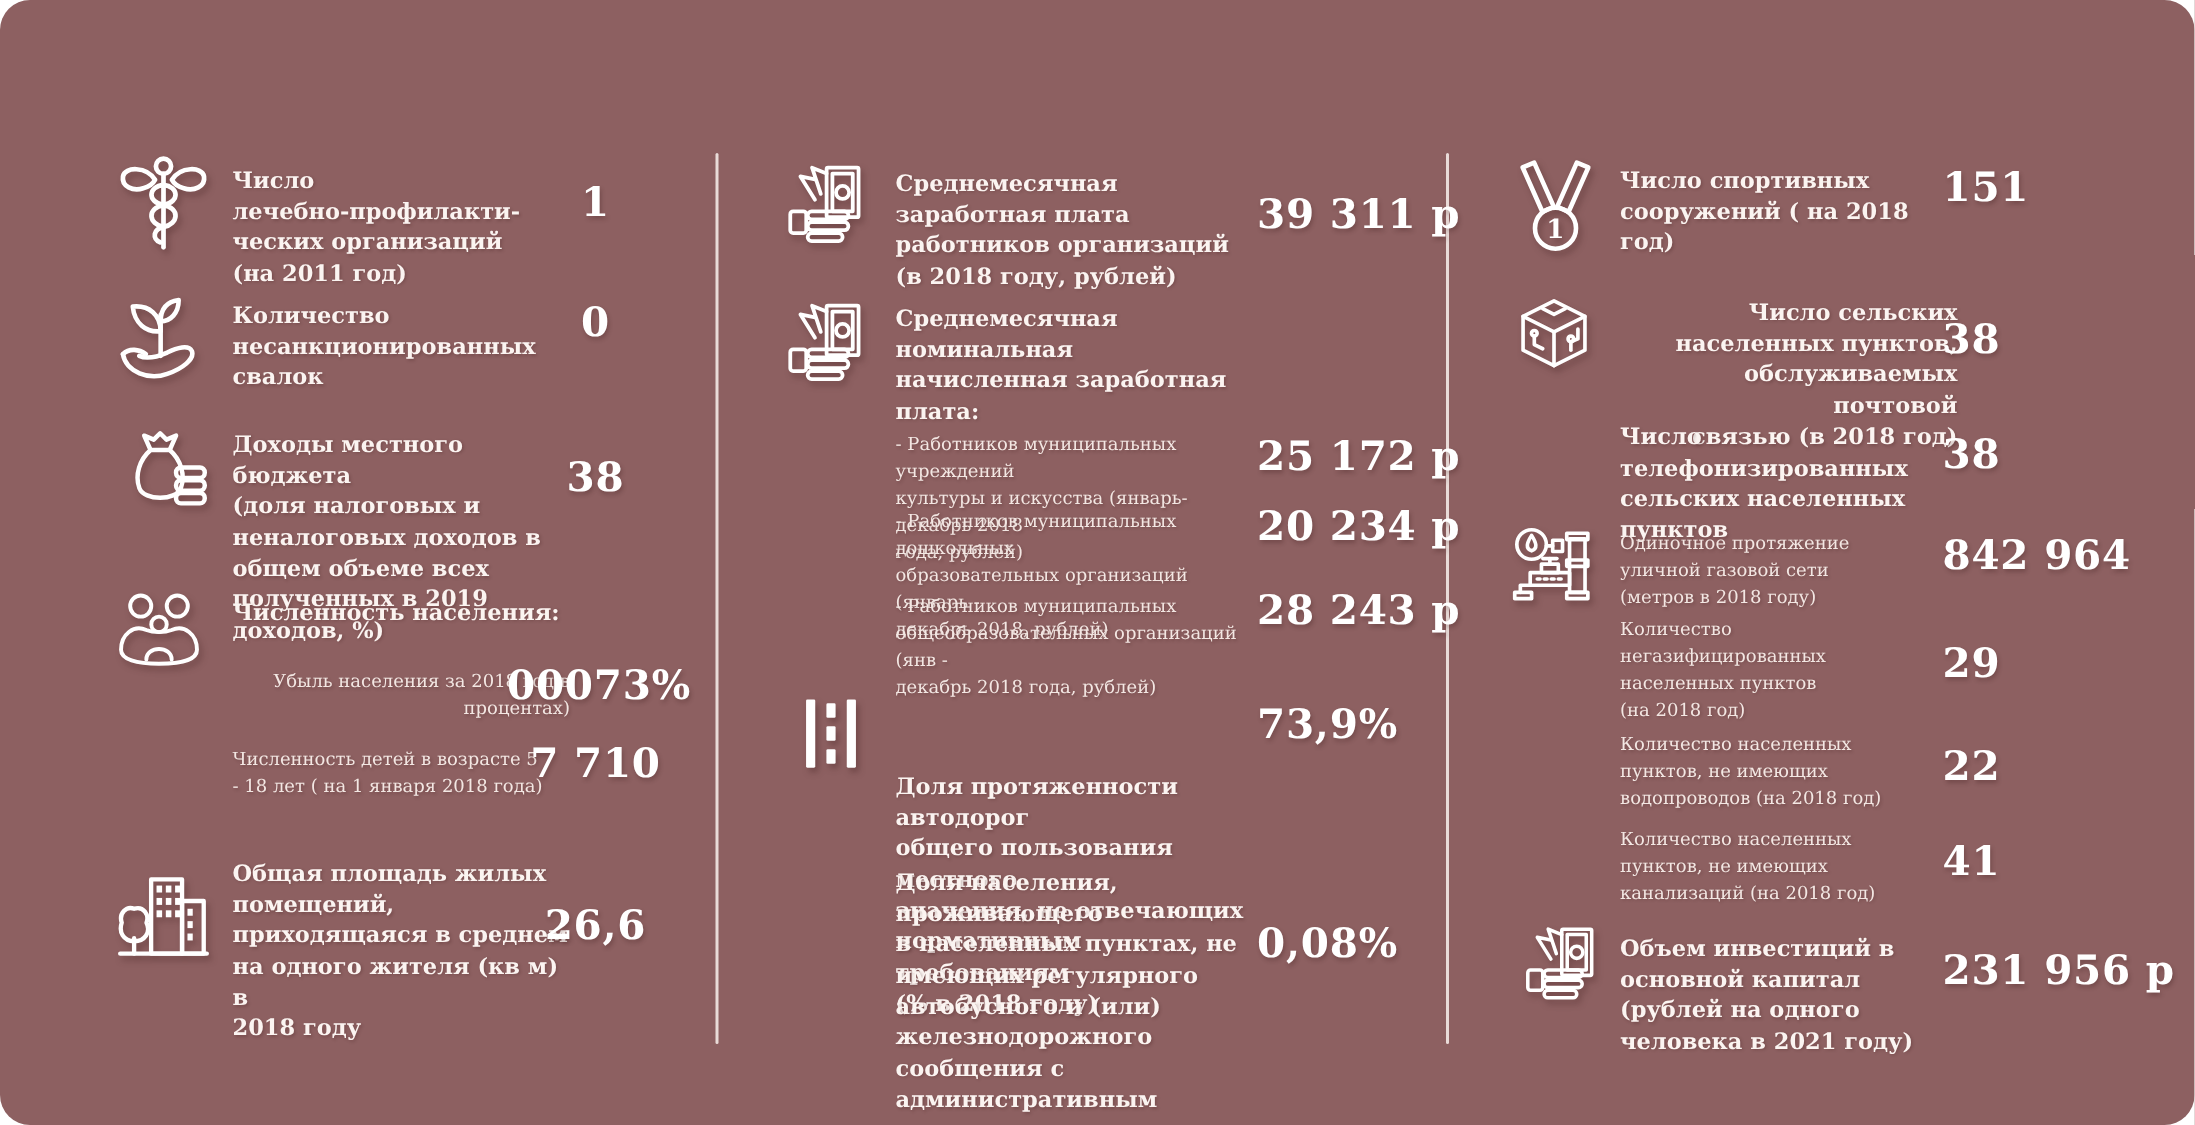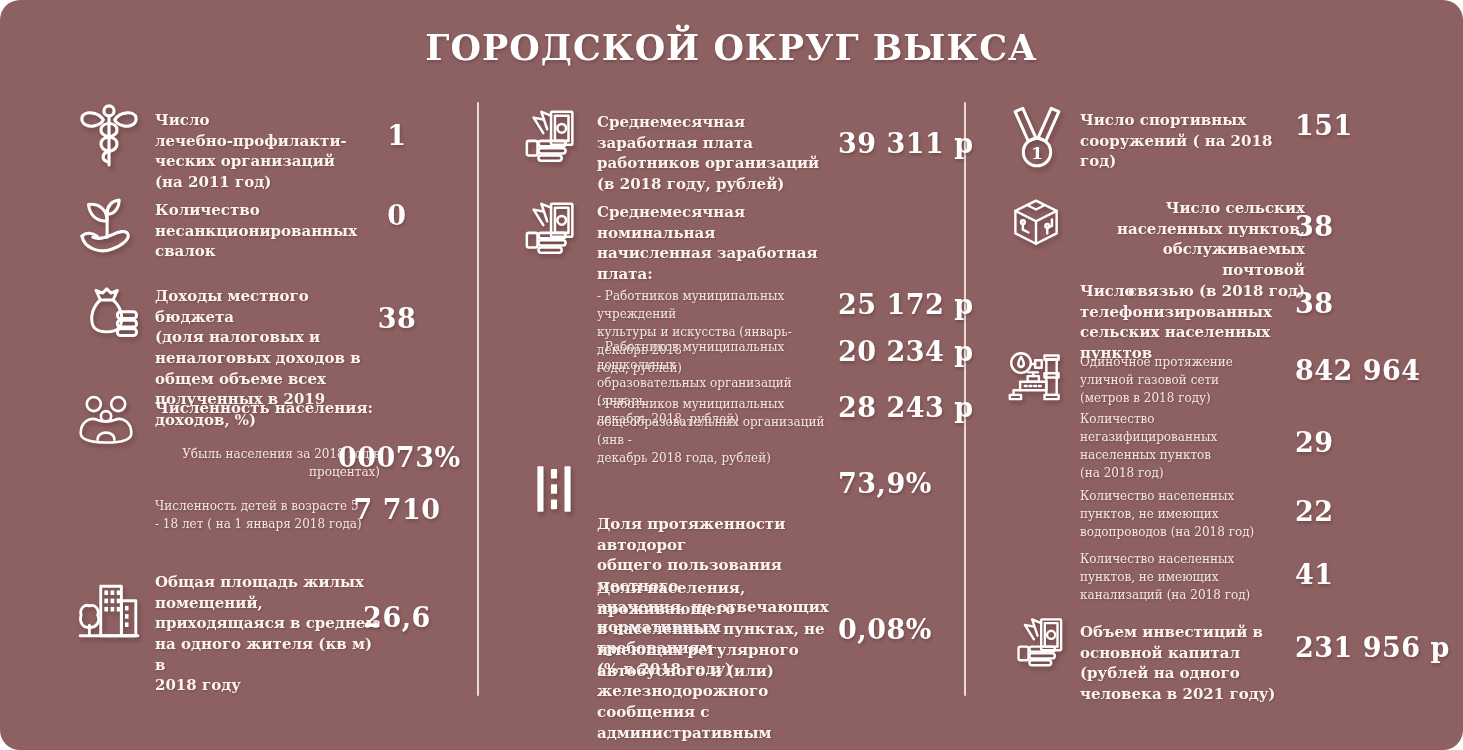--- a/index.html
+++ b/index.html
@@ -13,21 +13,20 @@
   .lbl{position:absolute;white-space:pre-line;font-weight:700;font-size:15px;line-height:1.38;color:#fbf4f1;text-shadow:1px 1px 2px rgba(60,25,25,.25);}
   .lbl.sm{font-weight:400;font-size:12px;line-height:1.5;color:#f3e7e3;}
   .val{position:absolute;font-weight:700;font-size:27px;color:#ffffff;letter-spacing:.5px;text-shadow:1px 2px 3px rgba(60,25,25,.3);white-space:nowrap;}
   .val.c{width:118px;text-align:center;}
 </style>
 </head>
 <body>
 
 <div id="card" style="background:#8d6061;">
 
-  <div id="title">ГОРОДСКОЙ ОКРУГ ВЫКСА</div>
 
   <div class="divider" style="left:477px;background:#e9dbd8;"></div>
   <div class="divider" style="left:964px;background:#e9dbd8;"></div>
 
   <div class="stat">
     <div class="icon" style="left:73px;top:103px;width:72px;height:72px;">
       <svg viewBox="0 0 64 64" fill="none" stroke="#fff" stroke-width="2.8" stroke-linecap="round" stroke-linejoin="round">
         <circle cx="32" cy="7" r="4.5"></circle>
         <path d="M32 11.5 V55"></path>
         <path d="M27 15 C22 7 9 7 8 13 C7 19 14 22 20 20 C24 19 26 17 27 15 Z"></path>

